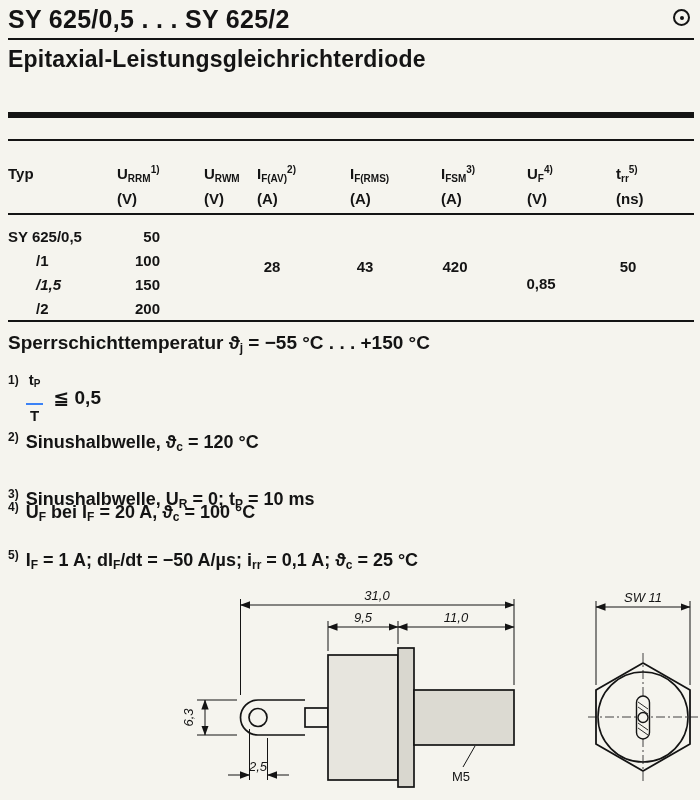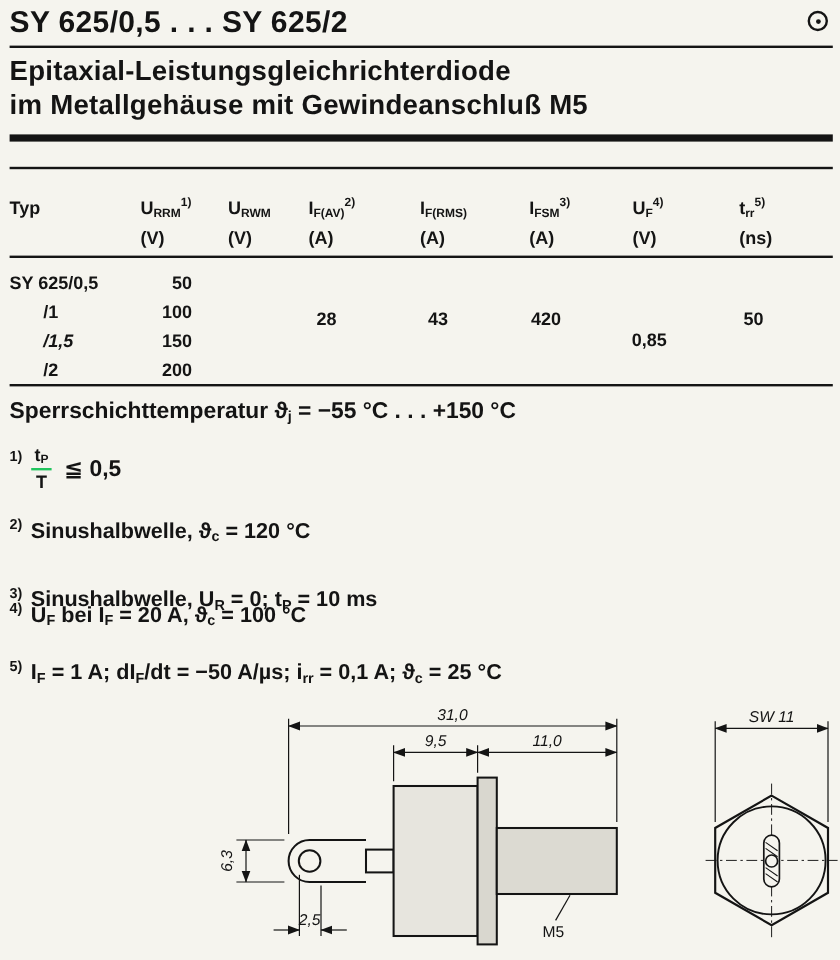--- a/index.html
+++ b/index.html
@@ -34,55 +34,54 @@
   .cell.ctr { text-align:center; }
 
   .note, .fn { position:absolute; left:8px; font-size:18px; font-weight:bold; white-space:nowrap; }
   #temp-note { top:332px; font-size:19px; }
   .note sub, .fn sub { font-size:12px; vertical-align:-3px; }
   .fnmark { font-size:12px; vertical-align:7px; margin-right:7px; }
 
   #footnote-1 { top:371px; display:flex; align-items:center; }
   #footnote-1 .fnmark { align-self:flex-start; margin-top:2px; vertical-align:baseline; }
   .frac { display:inline-block; text-align:center; margin-right:10px; }
-  .frac-num { display:block; font-size:15px; border-bottom:2px solid #22c55e; padding:0 3px 1px; }
+  .frac-num { display:block; font-size:15px; border-bottom:2px solid #3b82f6; padding:0 3px 14px; }
   .frac-num sub { font-size:10px; vertical-align:-2px; }
   .frac-den { display:block; font-size:15px; padding-top:2px; }
   #fn1-rest { font-size:19px; }
 
   #drawing-wrap { position:absolute; left:16px; top:575px; width:650px; height:225px; }
   text.dim { font-size:13px; font-style:italic; fill:#141414; }
   text.plain { font-size:13px; fill:#141414; }
 </style>
 </head>
 <body>
 
 <div>
 
   <div class="abs" id="page-title">SY 625/0,5 . . . SY 625/2</div>
   <div class="abs" id="corner-icon"></div>
   <div class="rule" id="rule-title"></div>
 
   <div class="abs" id="subtitle">
     <div>Epitaxial-Leistungsgleichrichterdiode</div>
-    <div>im Metallgehäuse mit Gewindeanschluß M5</div>
   </div>
 
   <div class="rule" id="bar-thick"></div>
   <div class="rule" id="rule-mid"></div>
 
   <div class="th" style="left:8px">
     <div><span>Typ</span><sub></sub><sup></sup></div>
     <div class="th-unit"></div>
   </div>
   <div class="th" style="left:117px">
     <div><span>U</span><sub>RRM</sub><sup>1)</sup></div>
     <div class="th-unit">(V)</div>
   </div>
-  <div class="th" style="left:190px">
+  <div class="th" style="left:204px">
     <div><span>U</span><sub>RWM</sub><sup></sup></div>
     <div class="th-unit">(V)</div>
   </div>
   <div class="th" style="left:257px">
     <div><span>I</span><sub>F(AV)</sub><sup>2)</sup></div>
     <div class="th-unit">(A)</div>
   </div>
   <div class="th" style="left:350px">
     <div><span>I</span><sub>F(RMS)</sub><sup></sup></div>
     <div class="th-unit">(A)</div>

